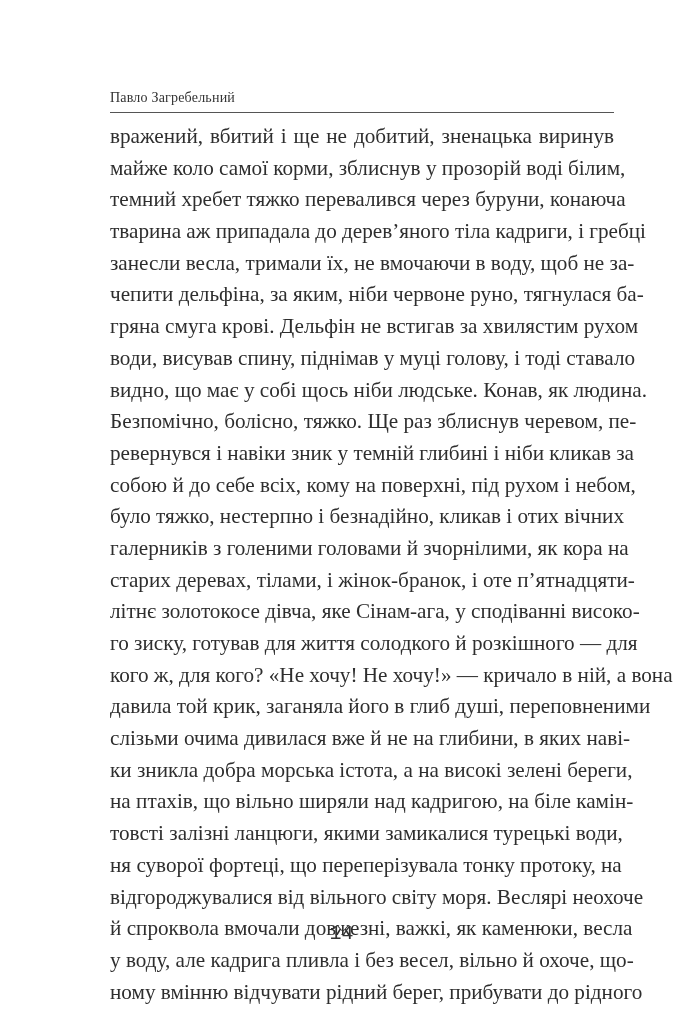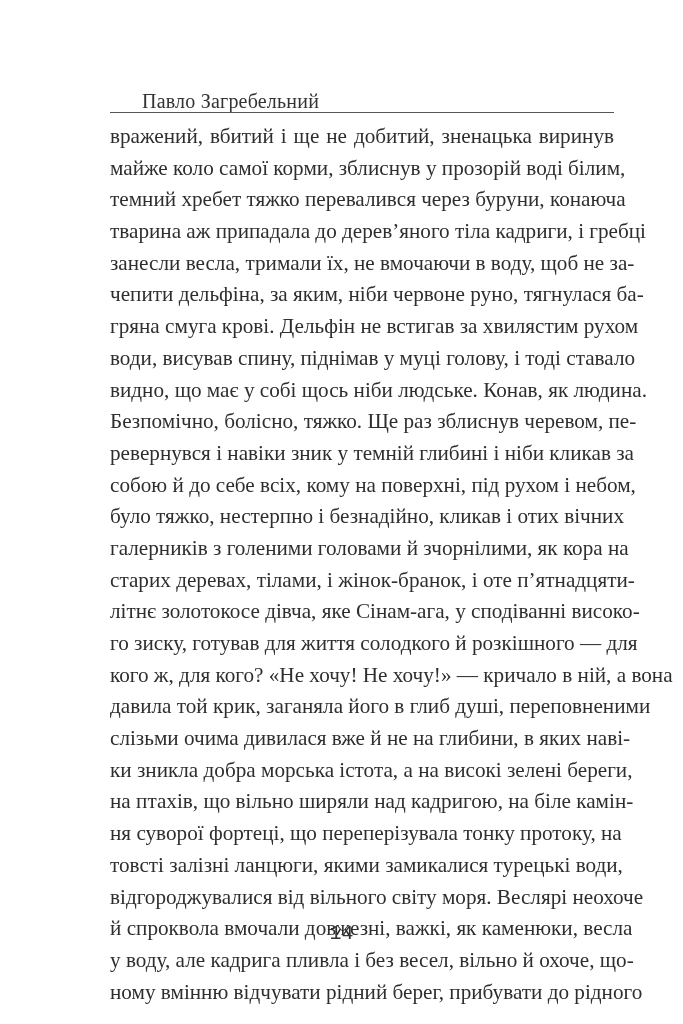--- a/index.html
+++ b/index.html
@@ -11,24 +11,23 @@
       overflow: hidden;
       font-family: "DejaVu Serif", "Liberation Serif", serif;
       color: #2b2b2b;
     }
     .running-head {
       position: absolute;
       left: 110px;
       top: 90px;
       width: 504px;
       font-family: "Liberation Serif", "DejaVu Serif", serif;
-      font-size: 20px;
+      font-size: 14px;
       color: #333;
       letter-spacing: 0.2px;
-      margin-left: 32px;
     }
     .head-rule {
       position: absolute;
       left: 110px;
       top: 112px;
       width: 504px;
       height: 0;
       border-top: 1.5px solid #555;
     }
     .body-text {
@@ -84,22 +83,22 @@
     <span class="line">було тяжко, нестерпно і безнадійно, кликав і отих вічних</span>
     <span class="line">галерників з голеними головами й зчорнілими, як кора на</span>
     <span class="line">старих деревах, тілами, і жінок-бранок, і оте п’ятнадцяти-</span>
     <span class="line">літнє золотокосе дівча, яке Сінам-ага, у сподіванні високо-</span>
     <span class="line">го зиску, готував для життя солодкого й розкішного — для</span>
     <span class="line">кого ж, для кого? «Не хочу! Не хочу!» — кричало в ній, а вона</span>
     <span class="line">давила той крик, заганяла його в глиб душі, переповненими</span>
     <span class="line">слізьми очима дивилася вже й не на глибини, в яких наві-</span>
     <span class="line">ки зникла добра морська істота, а на високі зелені береги,</span>
     <span class="line">на птахів, що вільно ширяли над кадригою, на біле камін-</span>
+    <span class="line">товсті залізні ланцюги, якими замикалися турецькі води,</span>
     <span class="line">ня суворої фортеці, що переперізувала тонку протоку, на</span>
-    <span class="line">товсті залізні ланцюги, якими замикалися турецькі води,</span>
     <span class="line">відгороджувалися від вільного світу моря. Веслярі неохоче</span>
     <span class="line">й спроквола вмочали довжезні, важкі, як каменюки, весла</span>
     <span class="line">у воду, але кадрига пливла і без весел, вільно й охоче, що-</span>
     <span class="line">ному вмінню відчувати рідний берег, прибувати до рідного</span>
 
   </div>
 
   <div class="page-number">14</div>
 </div>
 

